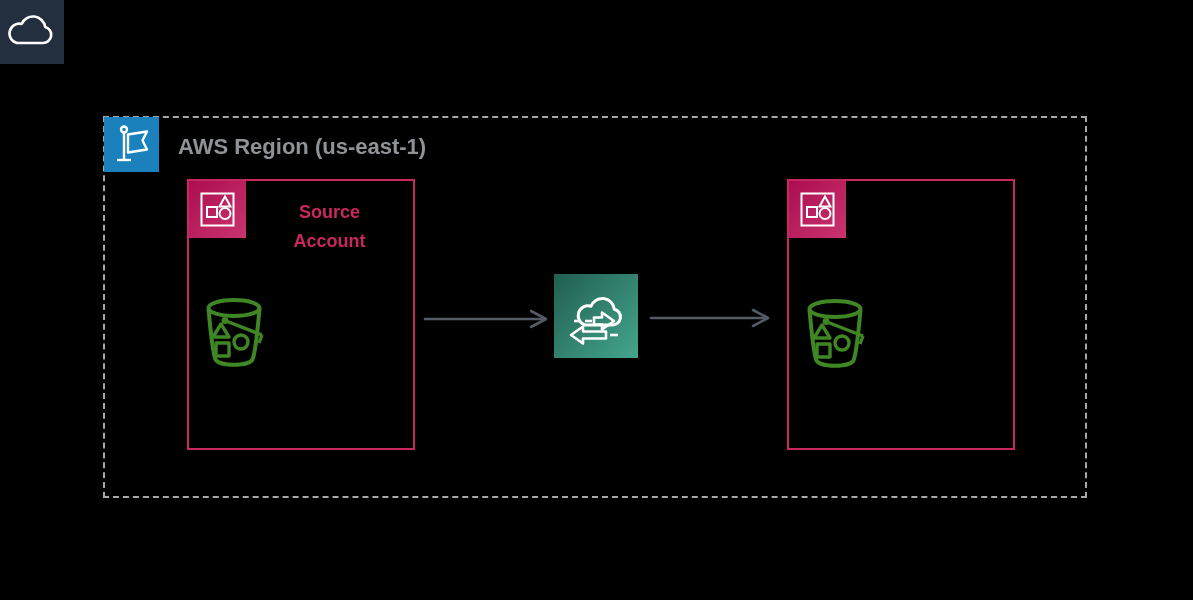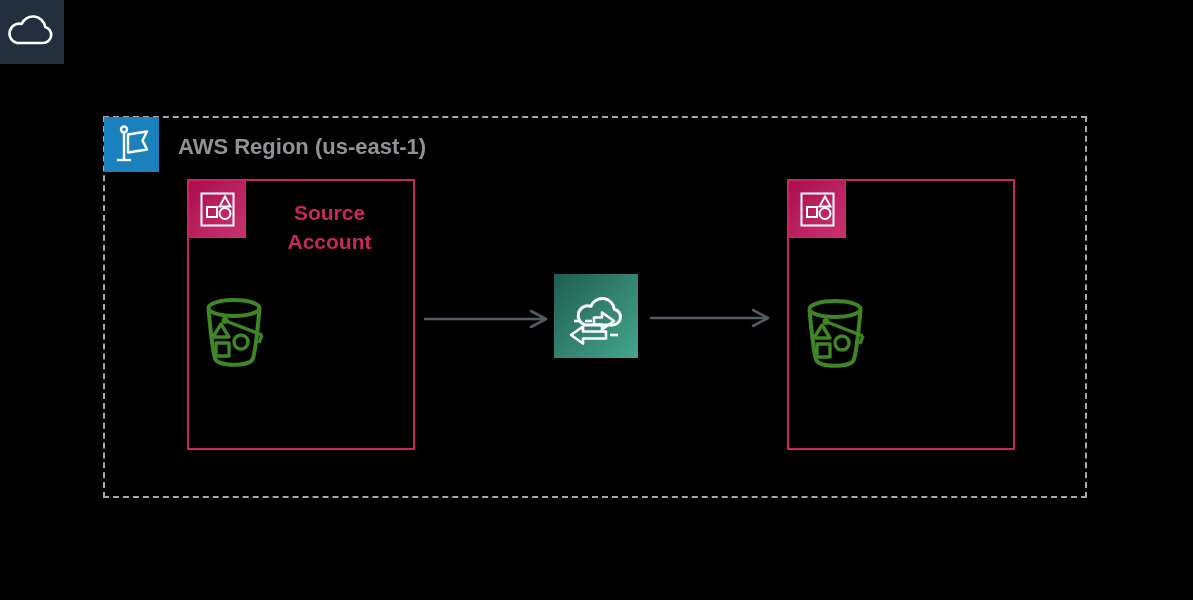--- a/index.html
+++ b/index.html
@@ -53,21 +53,21 @@
     left:0;top:0;width:57px;height:57px;
     background:linear-gradient(135deg,var(--account-icon-from),var(--account-icon-to));
     display:flex;align-items:center;justify-content:center;
   }
   .account-label{
     left:55px;top:17px;width:171px;
     text-align:center;
   }
   .account-label .txt{
     display:inline-block;width:134px;
-    font-size:21px;line-height:29px;font-weight:bold;
+    font-size:18px;line-height:29px;font-weight:bold;
     color:var(--account-pink);
   }
   .bucket.source-pos{left:12px;top:114px;}
   .bucket.dest-pos{left:13px;top:115px;}
   .transfer{
     left:554px;top:274px;width:84px;height:84px;
     background:linear-gradient(133deg,var(--transfer-from),var(--transfer-to));
     display:flex;align-items:center;justify-content:center;
   }
   .arrows-overlay{

